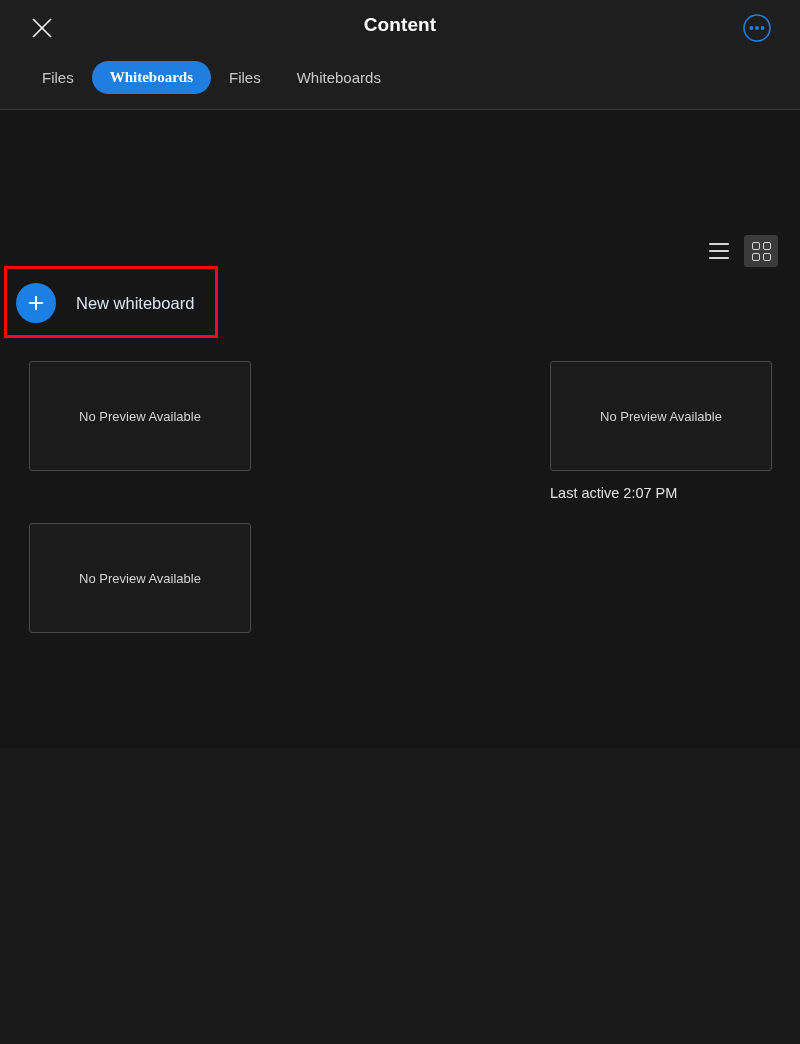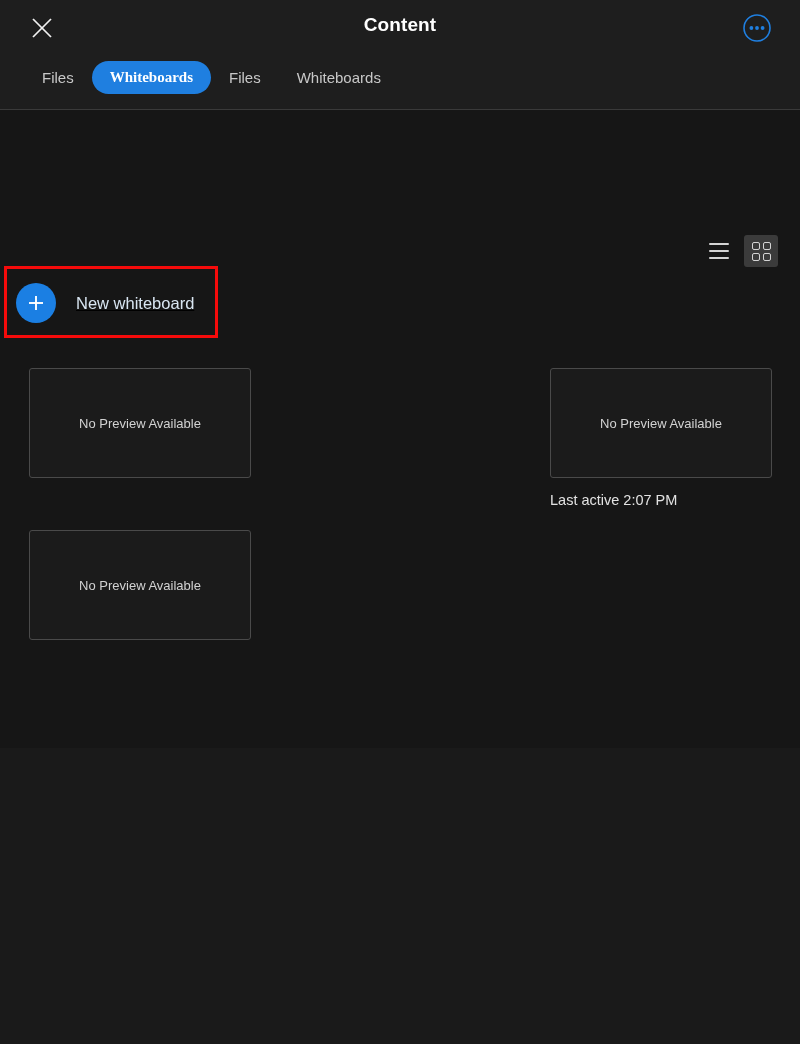--- a/index.html
+++ b/index.html
@@ -159,21 +159,20 @@
 
   .new-wb {
     position: absolute;
     left: 16px;
     top: 170px;
     height: 46px;
     display: flex;
     align-items: center;
     gap: 20px;
     cursor: pointer;
-    text-decoration: underline;
   }
 
   .plus-circle {
     width: 40px;
     height: 40px;
     border-radius: 50%;
     background: #1b7fe3;
     display: flex;
     align-items: center;
     justify-content: center;
@@ -183,21 +182,21 @@
   .new-wb-label {
     color: #d9e6f2;
     font-size: 16.5px;
     white-space: nowrap;
   }
 
   
   .cards {
     position: absolute;
     left: 29px;
-    top: 258px;
+    top: 251px;
     width: 744px;
     display: flex;
     flex-wrap: wrap;
     column-gap: 299px;
     row-gap: 22px;
   }
 
   .card { width: 222px; }
 
   .card-preview {

